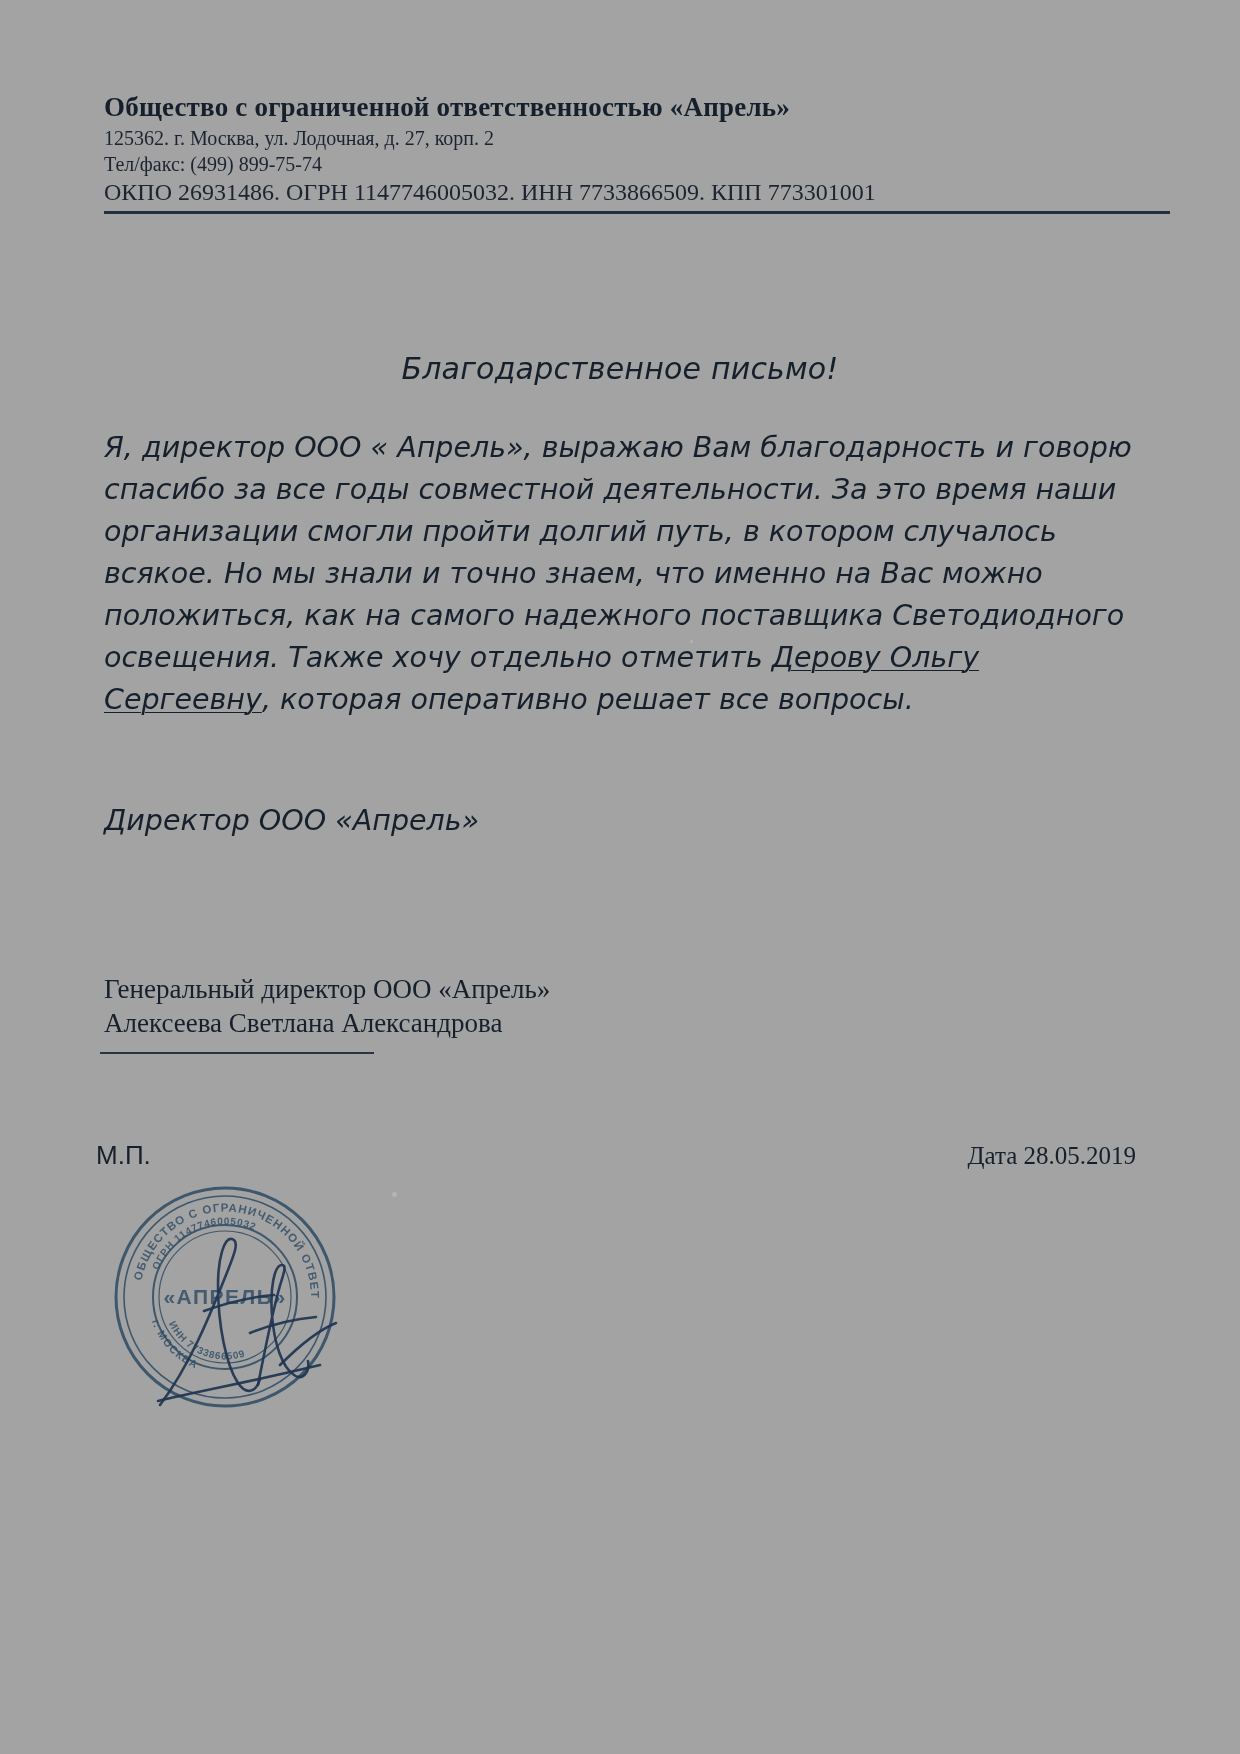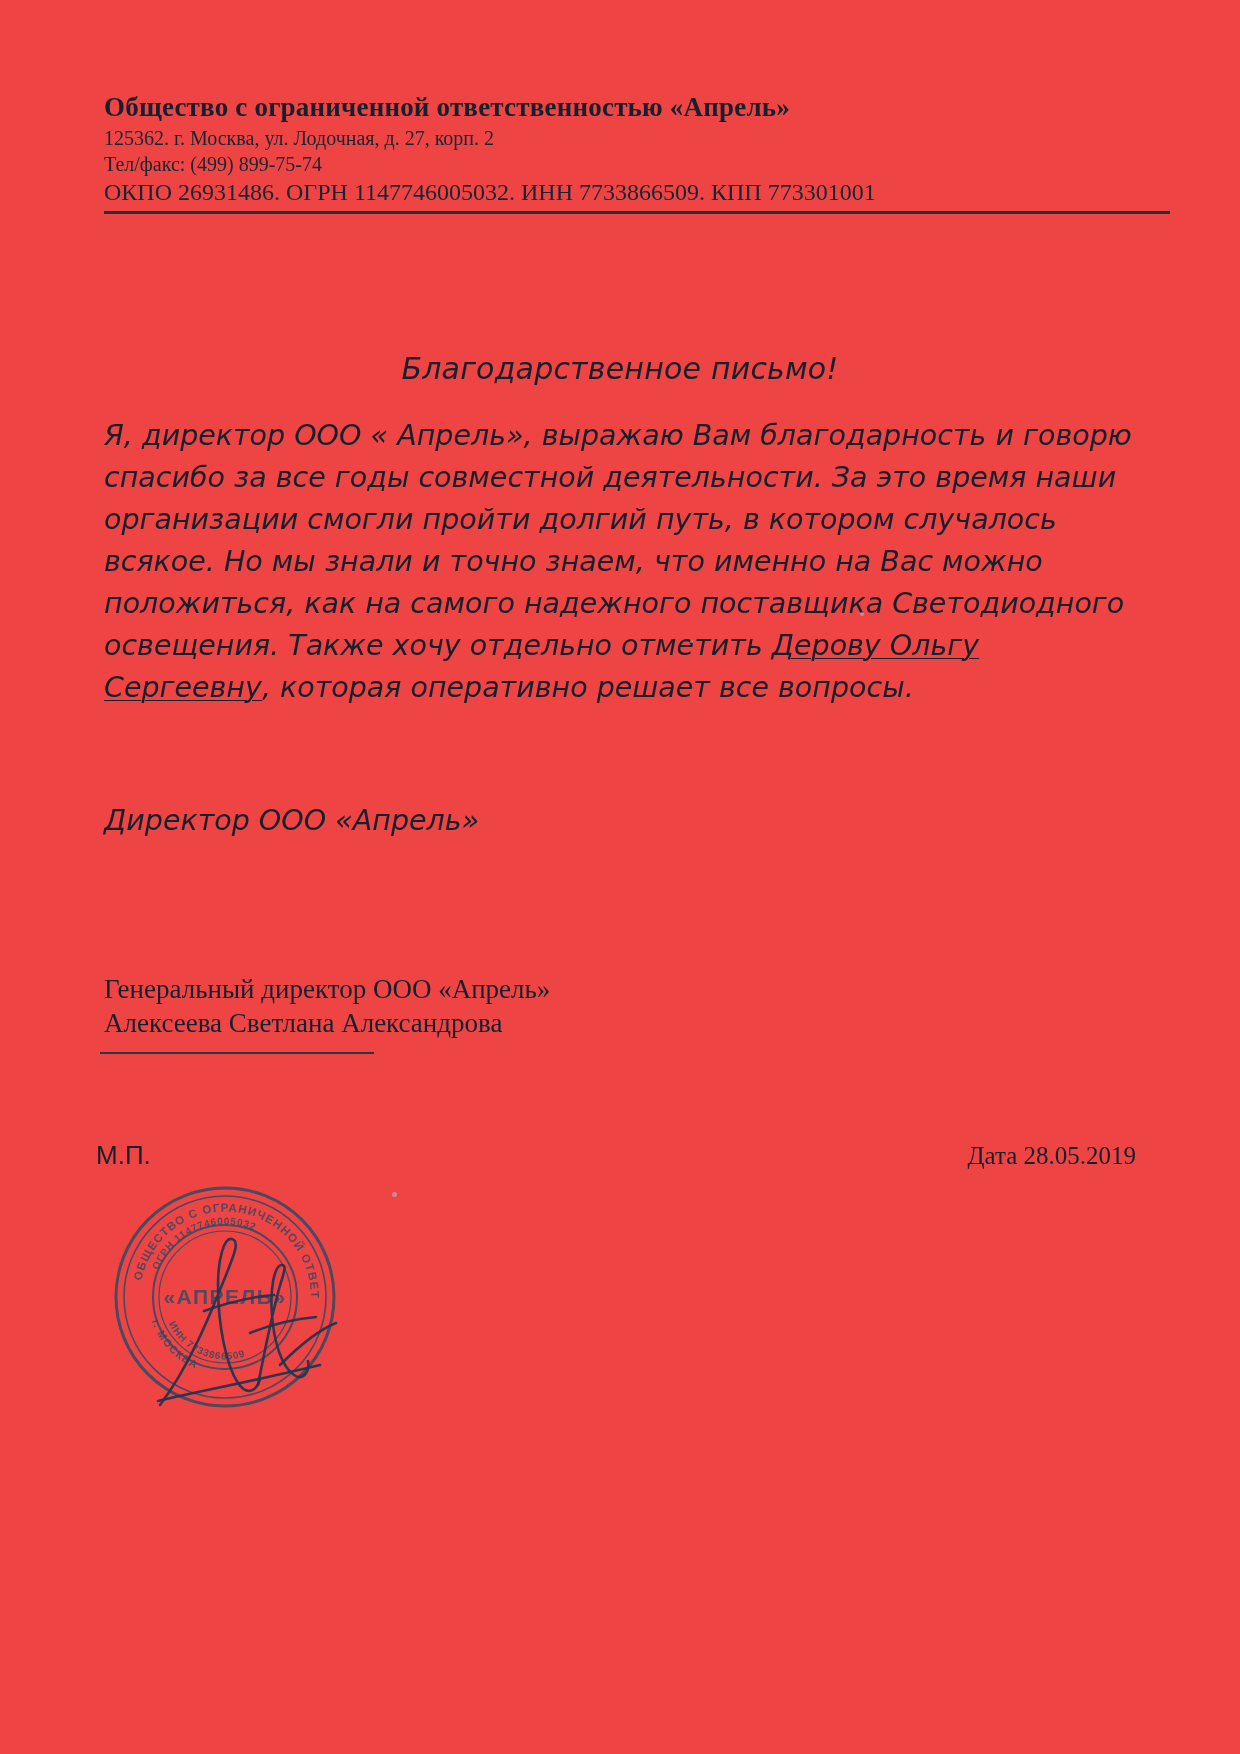--- a/index.html
+++ b/index.html
@@ -12,21 +12,21 @@
     height: 1754px;
     position: relative;
     font-family: "Liberation Serif", serif;
     color: #1b2430;
     overflow: hidden;
   }
 
   .page {
     position: absolute;
     inset: 0;
-    background: #ef4444;
+    background: #a3a3a3;
   }
 
   
   .letterhead {
     position: absolute;
     left: 104px;
     top: 92px;
     width: 1070px;
   }
   .letterhead .org-name {
@@ -80,21 +80,21 @@
     position: absolute;
     left: 104px;
     width: 1046px;
     font-family: "DejaVu Sans", sans-serif;
     font-style: italic;
     font-size: 28.5px;
     line-height: 42px;
     color: #16202c;
     text-align: left;
   }
-  .para-1 { top: 415px; }
+  .para-1 { top: 427px; }
   .para-2 { top: 698px; }
   .sign-role { top: 800px; }
 
   .body-block p { margin: 0; }
 
   .underlined {
     text-decoration: underline;
     text-decoration-thickness: 1px;
     text-underline-offset: 3px;
   }

